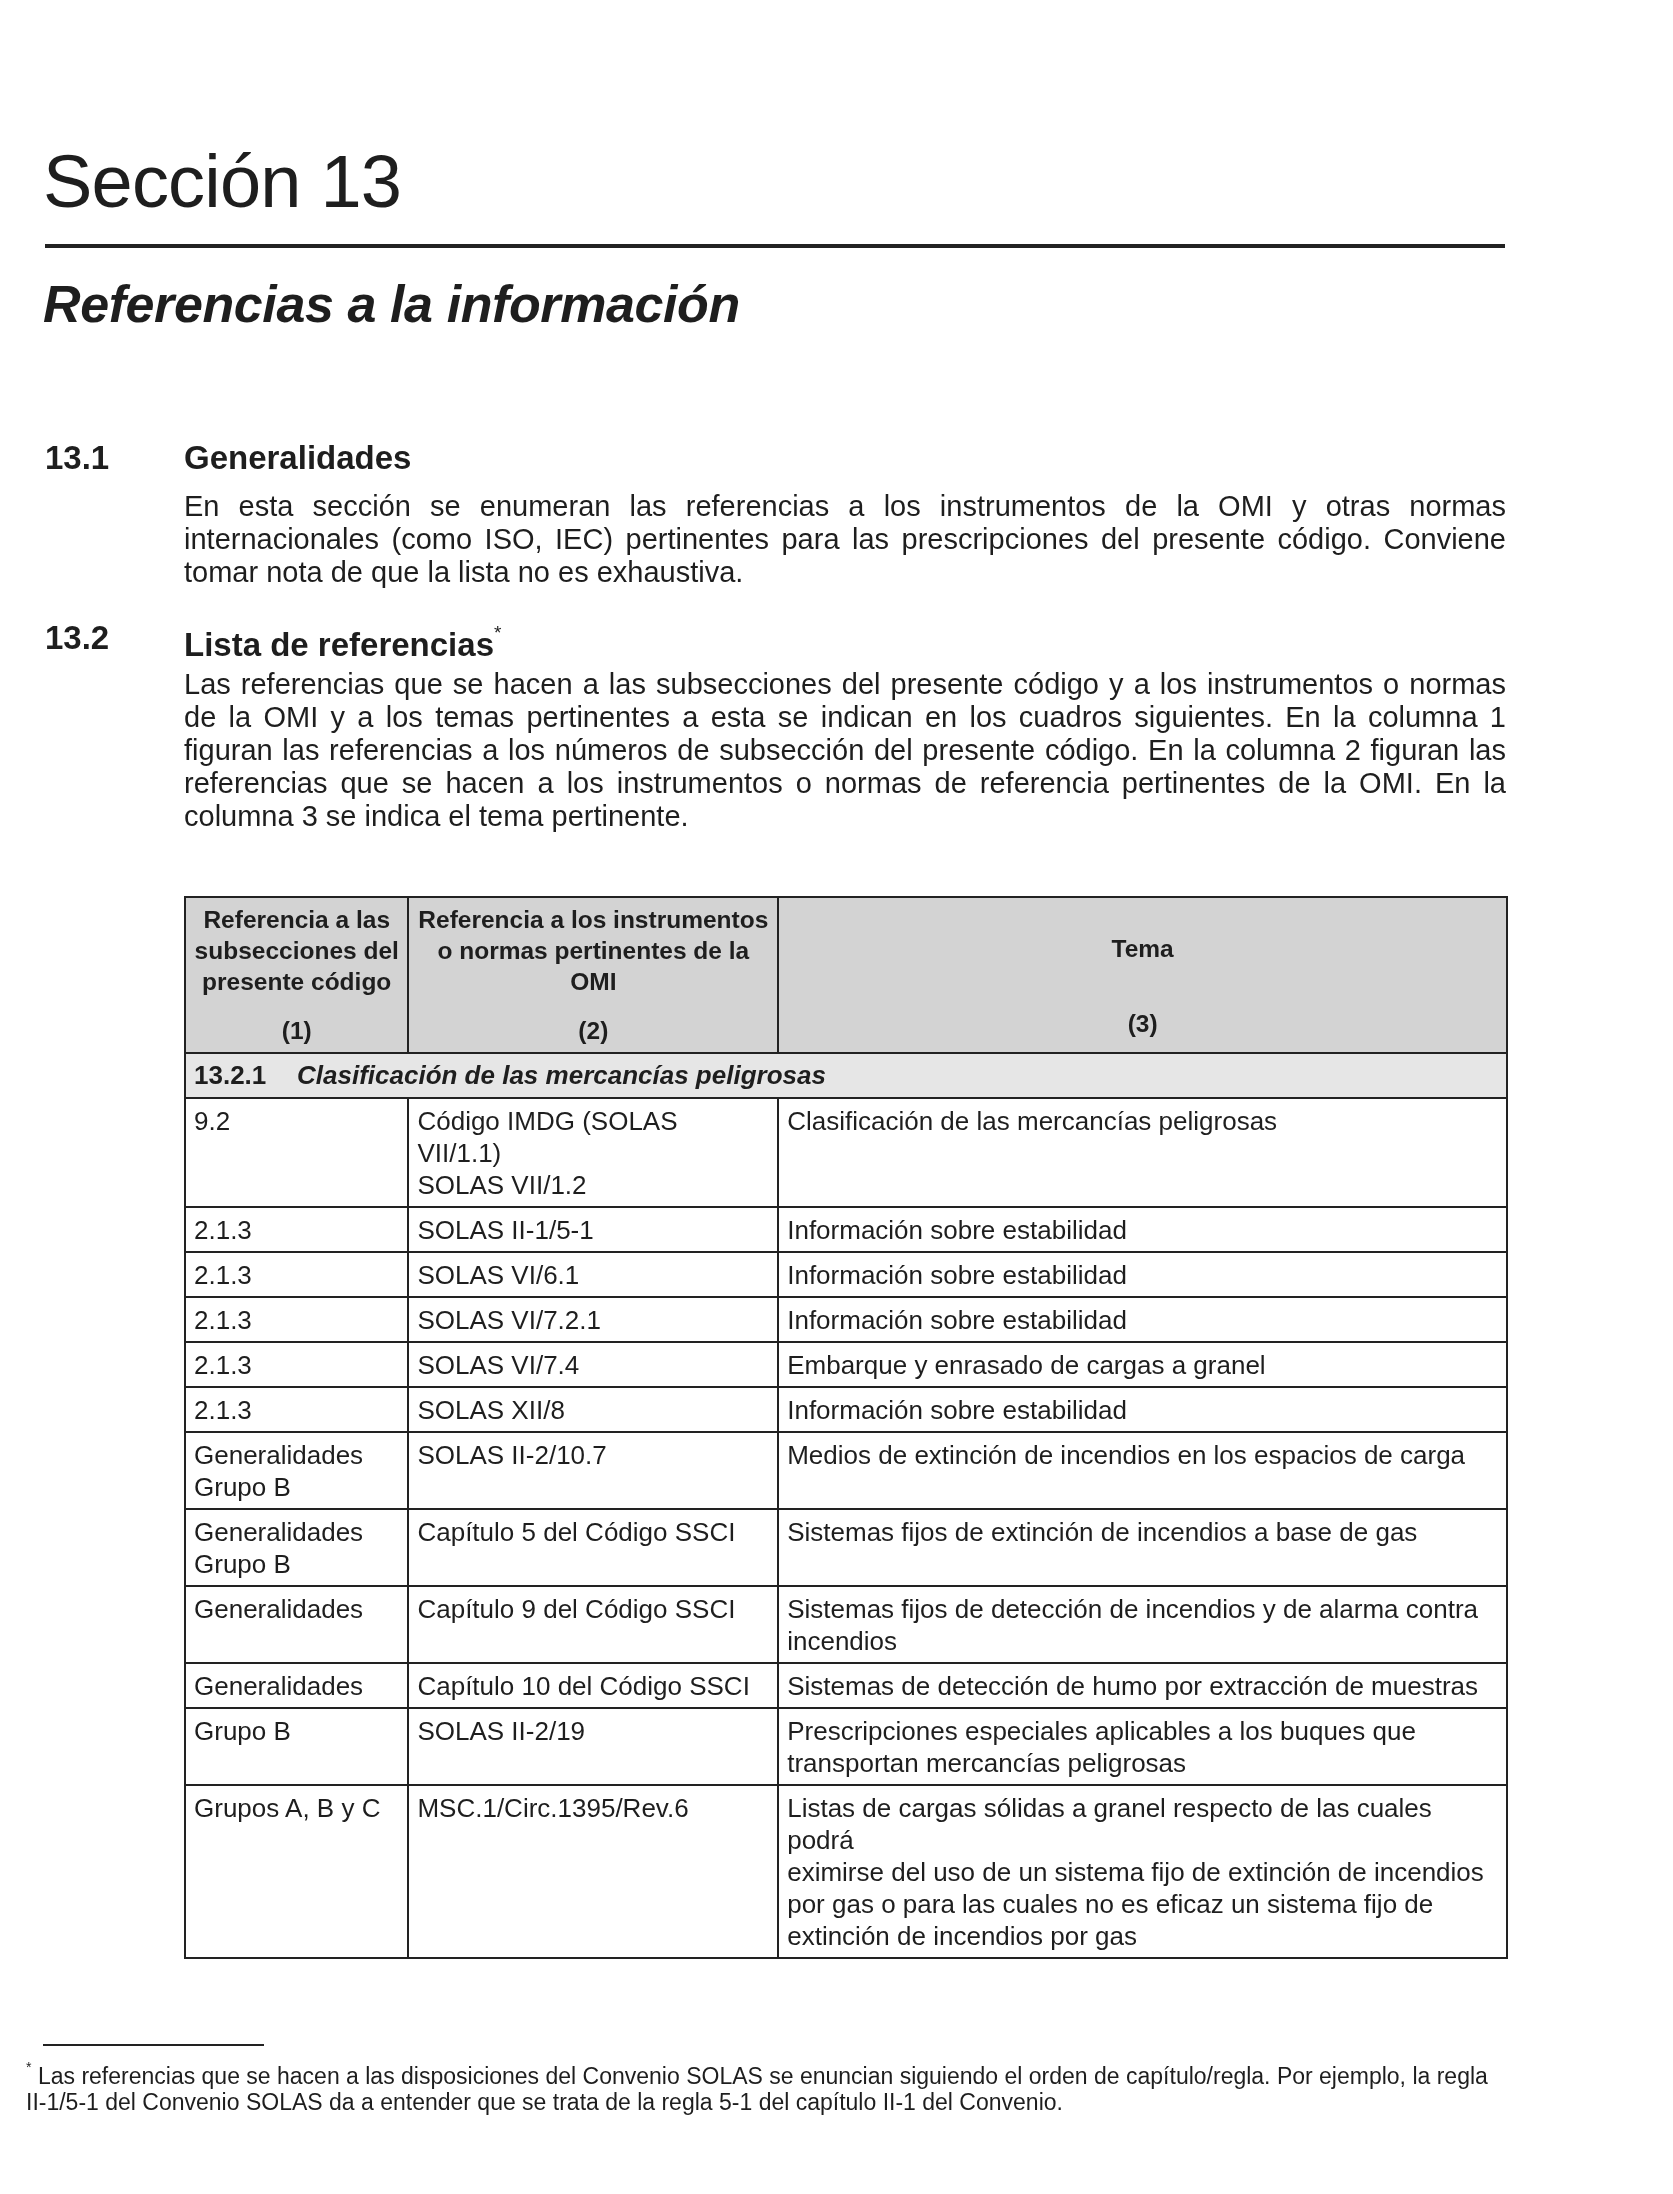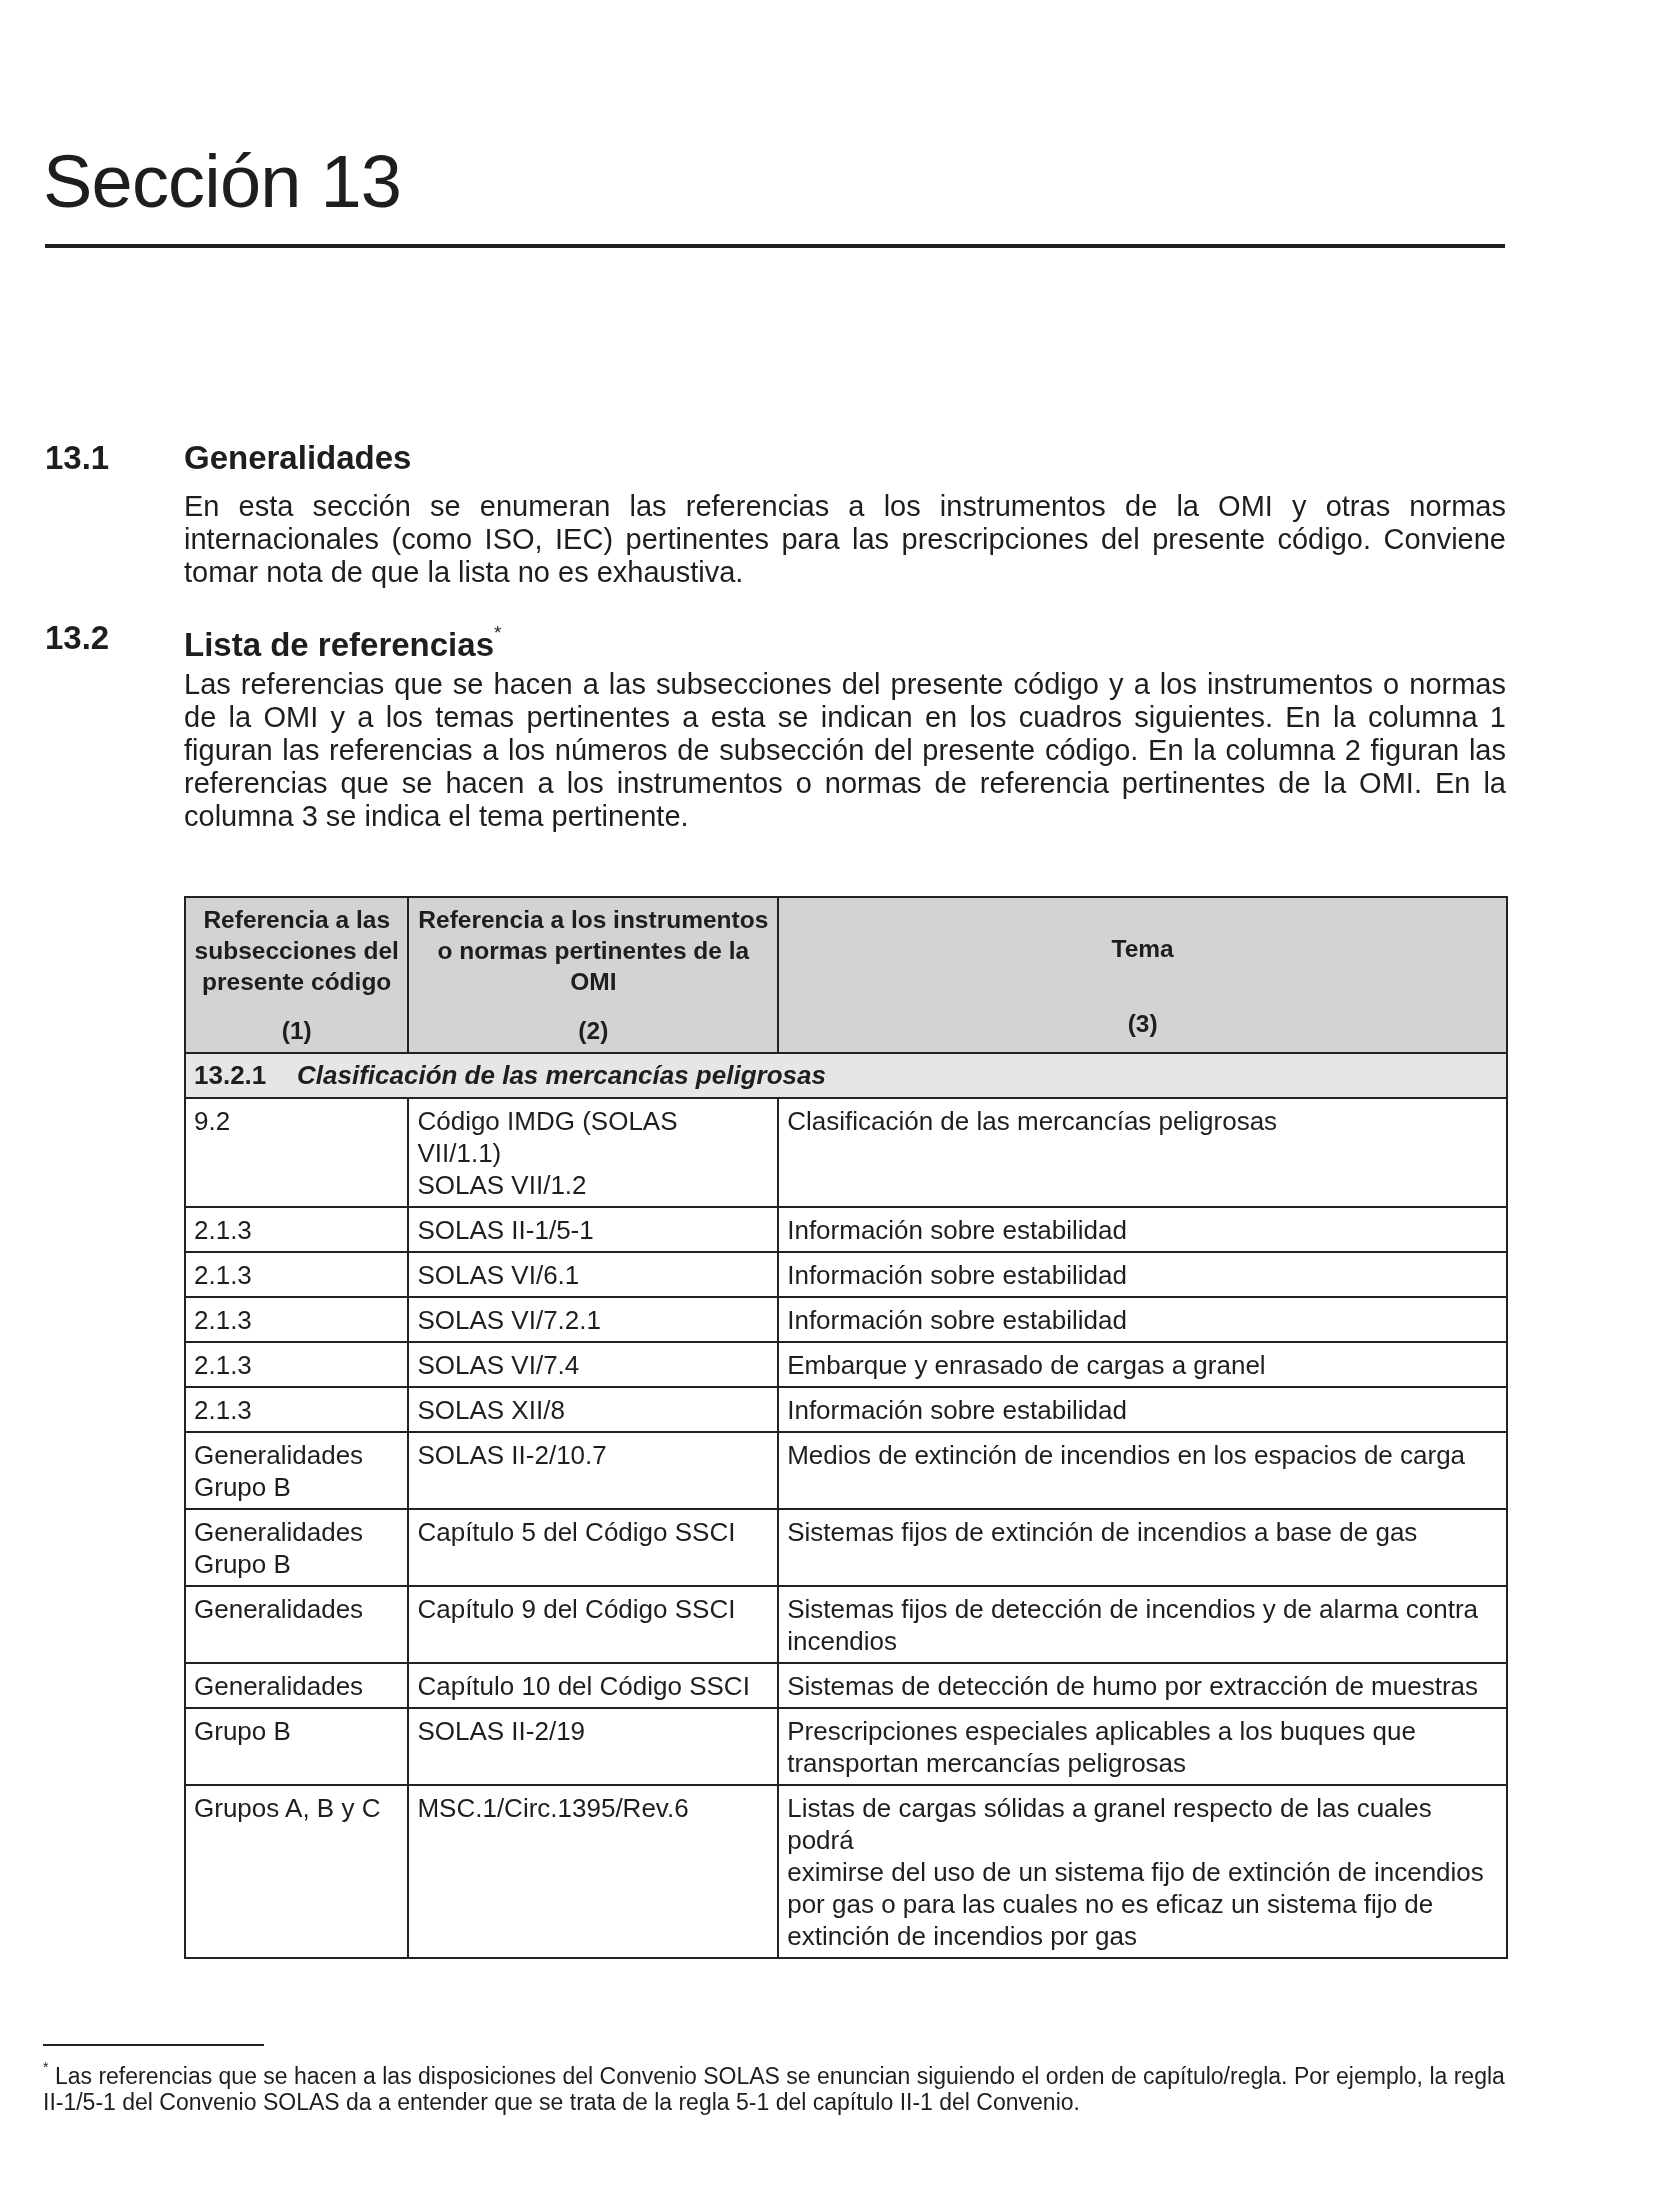--- a/index.html
+++ b/index.html
@@ -24,29 +24,30 @@
   table.refs td, table.refs th { border:2.4px solid #222; vertical-align:top; padding:6.3px 8px 4.7px 8px; }
   table.refs th { background:#d3d3d3; font-weight:bold; text-align:center; vertical-align:middle; padding:6.3px 4.7px; font-size:24.5px; line-height:31px; }
   table.refs th .colnum { display:block; margin-top:17.4px; }
   table.refs tr.group td { background:#e6e6e6; font-weight:bold; padding:4.7px 8px 6.3px 8px; }
   table.refs tr.group .gnum { display:inline-block; width:103px; }
   table.refs tr.group .gtitle { font-style:italic; }
   table.refs td .line { display:block; }
   col.c1 { width:224px; } col.c2 { width:371px; } col.c3 { width:737px; }
 
   .fn-rule { left:43px; top:2044px; width:221px; height:2.4px; background:#222; }
-  .footnote { left:43px; top:2057px; width:1470px; font-size:23px; line-height:26px; margin:0; }
+  .footnote { left:26px; top:2057px; width:1470px; font-size:23px; line-height:26px; margin:0; }
   .footnote sup { font-size:14.2px; position:relative; top:-3.2px; }
 </style>
 </head>
 <body>
 
 <h1 class="abs sec-title">Sección 13</h1>
 <div class="abs sec-rule"></div>
 <h2 class="abs sec-subtitle">
+  <span>Referencias a la información</span>
 </h2>
 
 <h3 class="abs h2" style="top:437px;">
   <span class="num">13.1</span>
   <span class="txt">Generalidades</span>
 </h3>
 <p class="abs body-text" style="top:490px;">En esta sección se enumeran las referencias a los instrumentos de la OMI y otras normas internacionales (como ISO, IEC) pertinentes para las prescripciones del presente código. Conviene tomar nota de que la lista no es exhaustiva.</p>
 
 <h3 class="abs h2" style="top:617px;">
   <span class="num">13.2</span>

